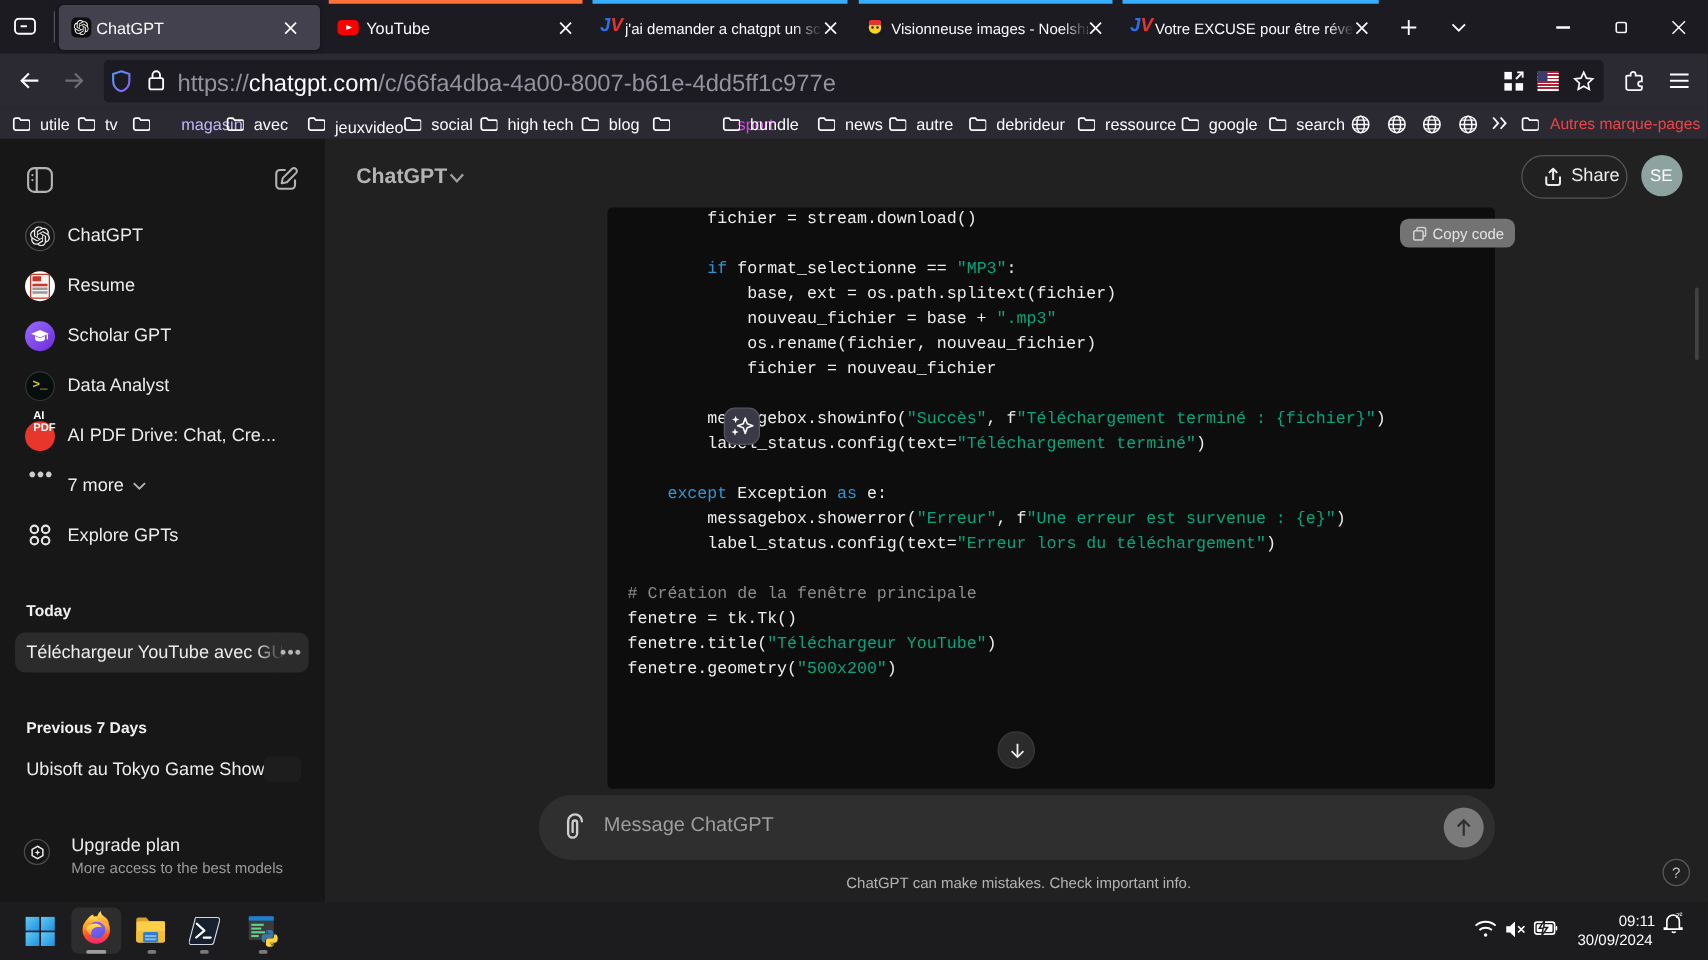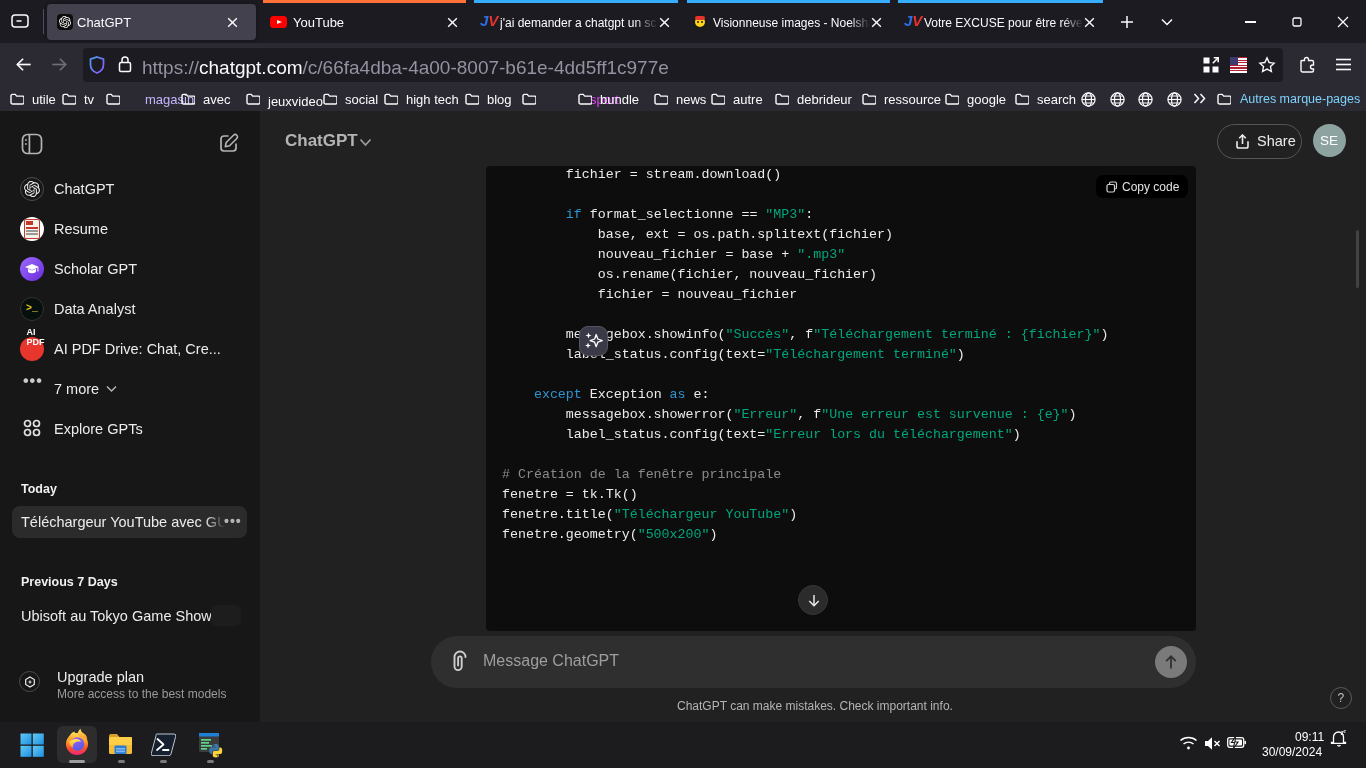--- a/index.html
+++ b/index.html
@@ -261,21 +261,21 @@
         <line x1="1.8" y1="4" x2="13.2" y2="4" stroke-width="1"></line>
         <line x1="1.8" y1="11" x2="13.2" y2="11" stroke-width="1"></line>
       </svg>
     <svg class="abs" style="left:1193px;top:7px;" width="14" height="11" viewBox="0 0 14 11" fill="none" stroke="#fbfbfe" stroke-width="1.5">
         <polyline points="1.5,1 5.5,5.5 1.5,10"></polyline>
         <polyline points="7.5,1 11.5,5.5 7.5,10"></polyline>
       </svg>
     <svg class="abs" style="left:1217px;top:7px;" width="14" height="12" viewBox="0 0 14 12" fill="none" stroke="#fbfbfe" stroke-width="1.4">
         <path d="M1 3 a1.6 1.6 0 0 1 1.6-1.6 h2.6 l1.5 1.7 h5.7 a1.6 1.6 0 0 1 1.6 1.6 v4.7 a1.6 1.6 0 0 1-1.6 1.6 H2.6 A1.6 1.6 0 0 1 1 9.4 Z"></path>
       </svg>
-    <span class="txt" style="left:1240px;top:6px;font-size:12.5px;color:#7dd3fc;">Autres marque-pages</span>
+    <span class="txt" style="left:1240px;top:6px;font-size:12.5px;color:#ef4444;">Autres marque-pages</span>
   </div>
 
   <div class="abs" id="page" style="left:0;top:111px;width:1366px;height:611px;background:#212121;overflow:hidden;">
 
     <div class="abs" style="left:0;top:0;width:260px;height:611px;background:#171717;">
 
       <svg class="abs" style="left:21px;top:22px;" width="22" height="22" viewBox="0 0 22 22" fill="none" stroke="#b4b4b4" stroke-width="1.7">
           <rect x="1.5" y="1.5" width="19" height="19" rx="5"></rect>
           <line x1="8.4" y1="1.5" x2="8.4" y2="20.5"></line>
           <circle cx="4.9" cy="7" r="0.9" fill="#b4b4b4" stroke="none"></circle>
@@ -366,21 +366,21 @@
             <line x1="7.5" y1="10" x2="7.5" y2="1.5"></line>
             <polyline points="4.2,4.3 7.5,1 10.8,4.3"></polyline>
           </svg>
         <span class="txt" style="left:39px;top:8px;font-size:14.5px;color:#ececec;">Share</span>
       </div>
       <div class="abs" style="left:1053px;top:13px;width:33px;height:33px;border-radius:50%;background:#8da3a0;"></div>
       <span class="txt" style="left:1060px;top:22px;font-size:13.5px;color:#fff;">SE</span>
 
       <div class="abs" style="left:226px;top:55px;width:710px;height:465px;background:#0d0d0d;border-radius:4px;"></div>
 
-      <div class="abs" style="left:836px;top:64px;width:92px;height:23px;background:#000000;border-radius:7px;">
+      <div class="abs" style="left:860px;top:64px;width:92px;height:23px;background:#737373;border-radius:7px;">
         <svg class="abs" style="left:10px;top:5.5px;" width="12" height="12" viewBox="0 0 12 12" fill="none" stroke="#d2d2d2" stroke-width="1.2">
             <rect x="1" y="3.5" width="7.5" height="7.5" rx="1.5"></rect>
             <path d="M3.5 3.5 V2.5 a1.5 1.5 0 0 1 1.5-1.5 h4 A1.5 1.5 0 0 1 10.5 2.5 v4 a1.5 1.5 0 0 1-1.5 1.5 h-1"></path>
           </svg>
         <span class="txt" style="left:26px;top:5px;font-size:12px;color:#e3e3e3;">Copy code</span>
       </div>
 
       <pre id="code" class="abs" style="left:242px;top:54px;font-family:'Liberation Mono',monospace;font-size:13.3px;line-height:20px;color:#ececec;"><span class="cmt"></span>        fichier = stream.download()
 
         <span class="kw">if</span> format_selectionne == <span class="st">"MP3"</span>:

